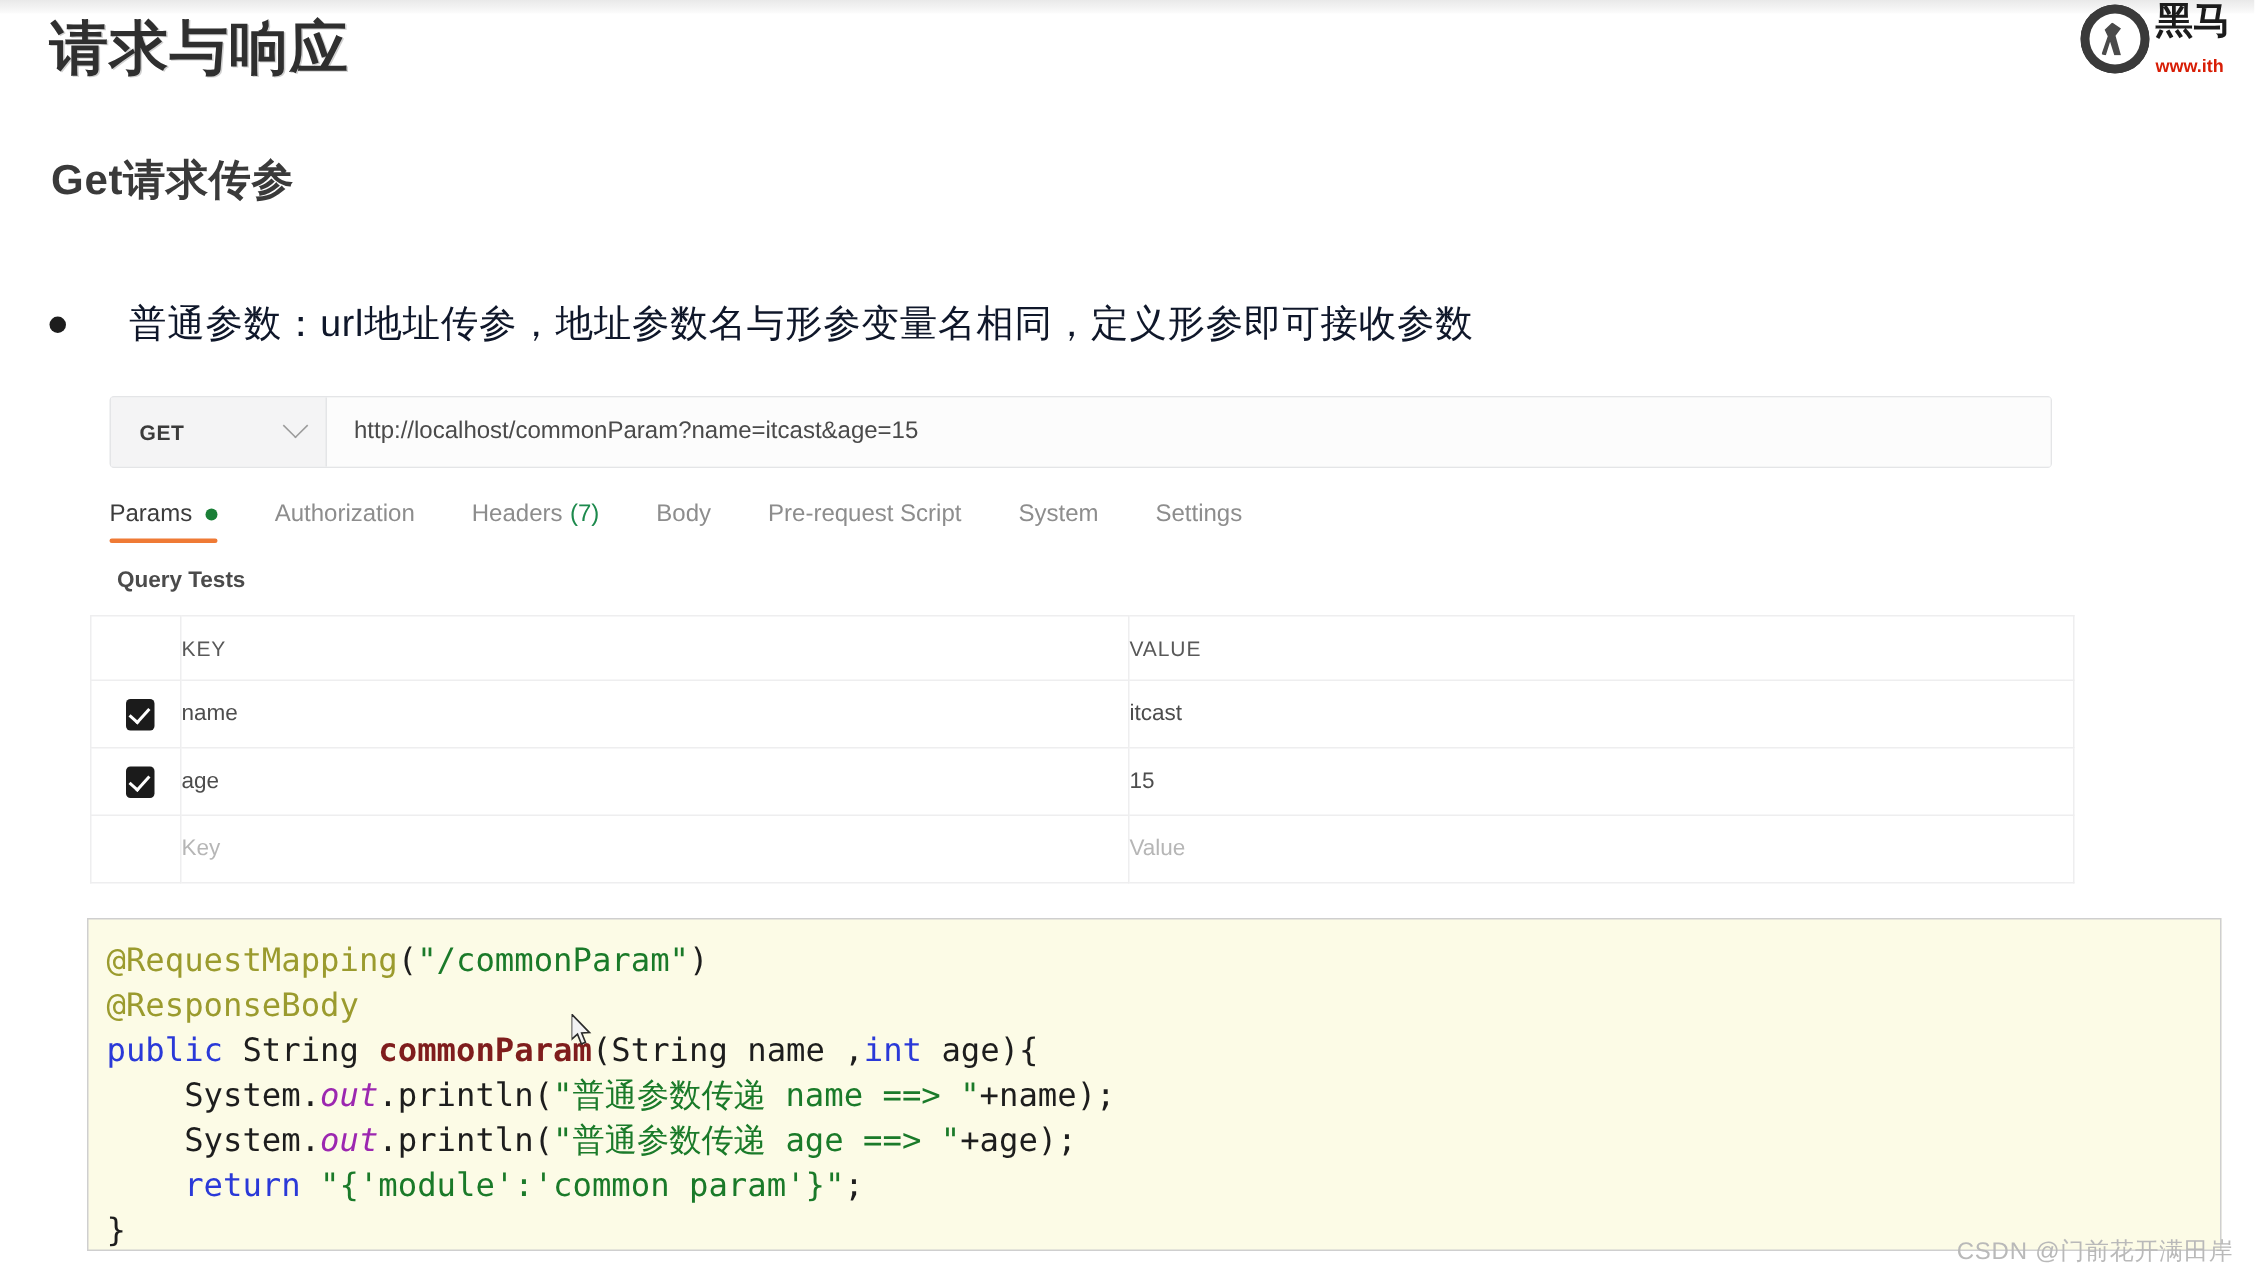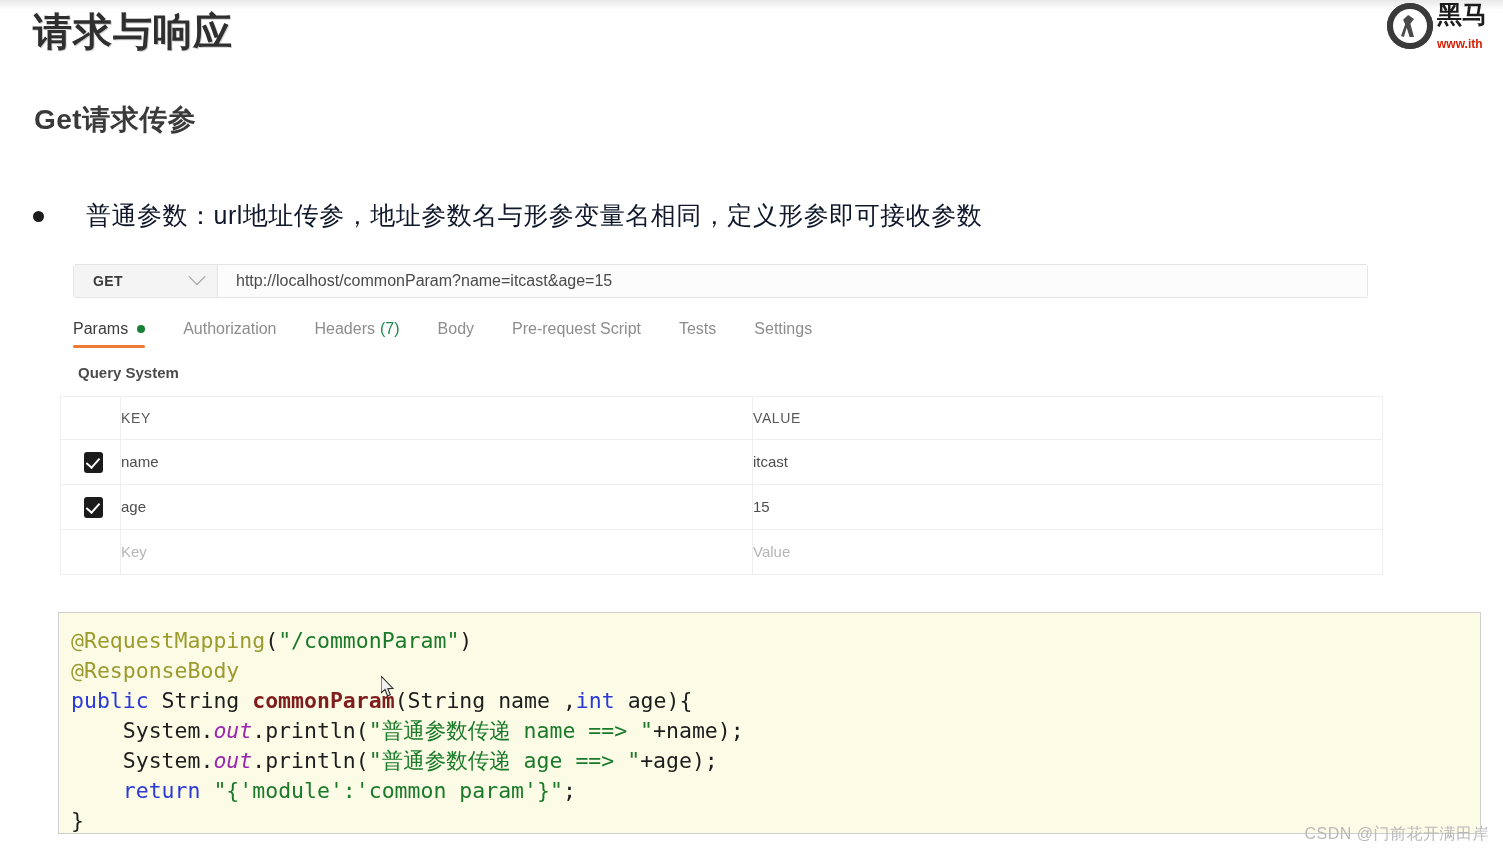--- a/index.html
+++ b/index.html
@@ -134,21 +134,21 @@
   .postman {
     position: absolute;
     left: 60px;
     top: 253px;
     width: 1322px;
     background: #ffffff;
   }
   .pm-urlbar {
     display: flex;
     align-items: stretch;
-    height: 34px;
+    height: 48px;
     margin: 11px 0 0 13px;
     width: 1295px;
     border: 1px solid #e4e5e7;
     border-radius: 3px;
     background: #f6f6f7;
     box-sizing: border-box;
   }
   .pm-method {
     width: 144px;
     display: flex;
@@ -375,28 +375,28 @@
       <span>Headers</span>
       <span class="tab-count">(7)</span>
     </div>
     <div class="pm-tab">
       <span>Body</span>
     </div>
     <div class="pm-tab">
       <span>Pre-request Script</span>
     </div>
     <div class="pm-tab">
-      <span>Tests</span>
+      <span>System</span>
     </div>
     <div class="pm-tab">
       <span>Settings</span>
     </div>
   </div>
 
-  <div class="pm-subhead">Query System</div>
+  <div class="pm-subhead">Query Tests</div>
 
   <table class="pm-table">
     <colgroup>
       <col class="col-check">
         <col class="col-key">
         <col class="col-val">
     </colgroup>
     <thead>
       <tr>
         <th></th>

